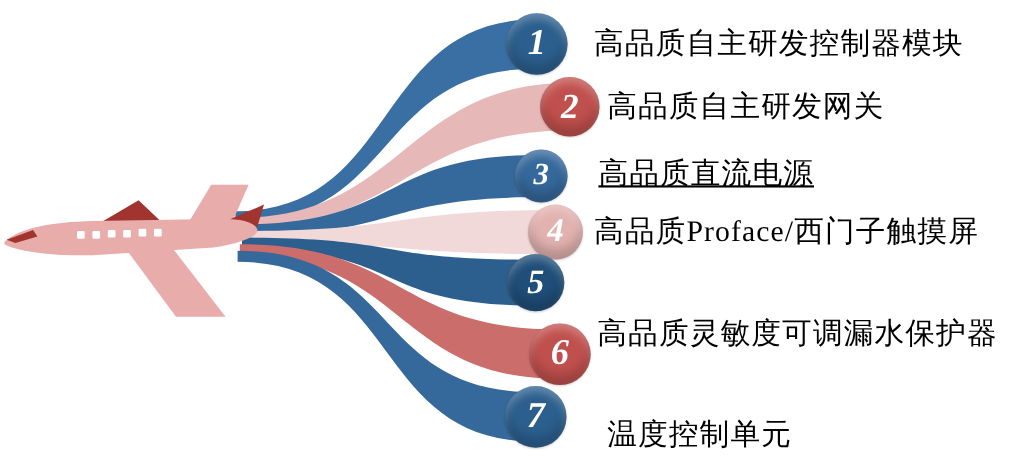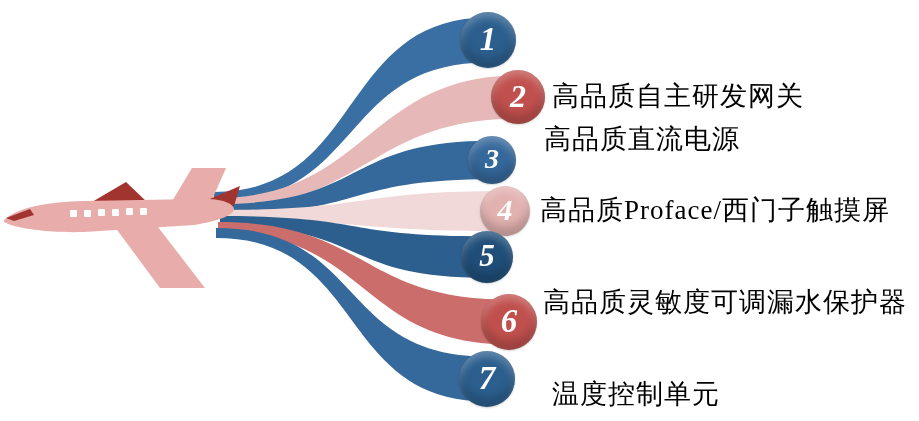--- a/index.html
+++ b/index.html
@@ -74,28 +74,29 @@
         <rect x="126" y="208" width="7" height="7" rx="1" fill="#FFFFFF"></rect>
         <rect x="140" y="208" width="7" height="7" rx="1" fill="#FFFFFF"></rect>
       </g>
     </g>
   </svg>
 
   <div id="node-layer">
       <div class="badge" style="left: 460px; top: 12px; height: 56px; width: 56px; background: rgb(44, 95, 142); color: rgb(255, 255, 255); font-size: 33px;">
         <span>1</span>
       </div>
+      <div class="label" style="left: 540px; top: 40px;">高品质自主研发控制器模块</div>
       <div class="badge" style="left: 491px; top: 70px; height: 54px; width: 54px; background: rgb(192, 80, 77); color: rgb(255, 255, 255); font-size: 32px;">
         <span>2</span>
       </div>
       <div class="label" style="left: 552px; top: 97px; font-family: Liberation Serif, serif;">高品质自主研发网关</div>
       <div class="badge" style="left: 468px; top: 136px; height: 48px; width: 48px; background: rgb(53, 104, 155); color: rgb(255, 255, 255); font-size: 28px;">
         <span>3</span>
       </div>
-      <div class="label" style="left: 544px; top: 140px;">高品质直流电源</div>
+      <div class="label" style="left: 544px; top: 158px; text-decoration: underline;">高品质直流电源</div>
       <div class="badge" style="left: 480px; top: 186px; height: 50px; width: 50px; background: rgb(226, 178, 176); color: rgb(255, 255, 255); font-size: 30px;">
         <span>4</span>
       </div>
       <div class="label" style="left: 540px; top: 211px;">高品质Proface/西门子触摸屏</div>
       <div class="badge" style="left: 461px; top: 231px; height: 52px; width: 52px; background: rgb(31, 78, 121); color: rgb(255, 255, 255); font-size: 31px;">
         <span>5</span>
       </div>
       <div class="label" style="left: 543px; top: 266px; margin-top: 37px;">高品质灵敏度可调漏水保护器</div>
       <div class="badge" style="left: 481px; top: 294px; height: 56px; width: 56px; background: rgb(192, 80, 77); color: rgb(255, 255, 255); font-size: 33px;">
         <span>6</span>

